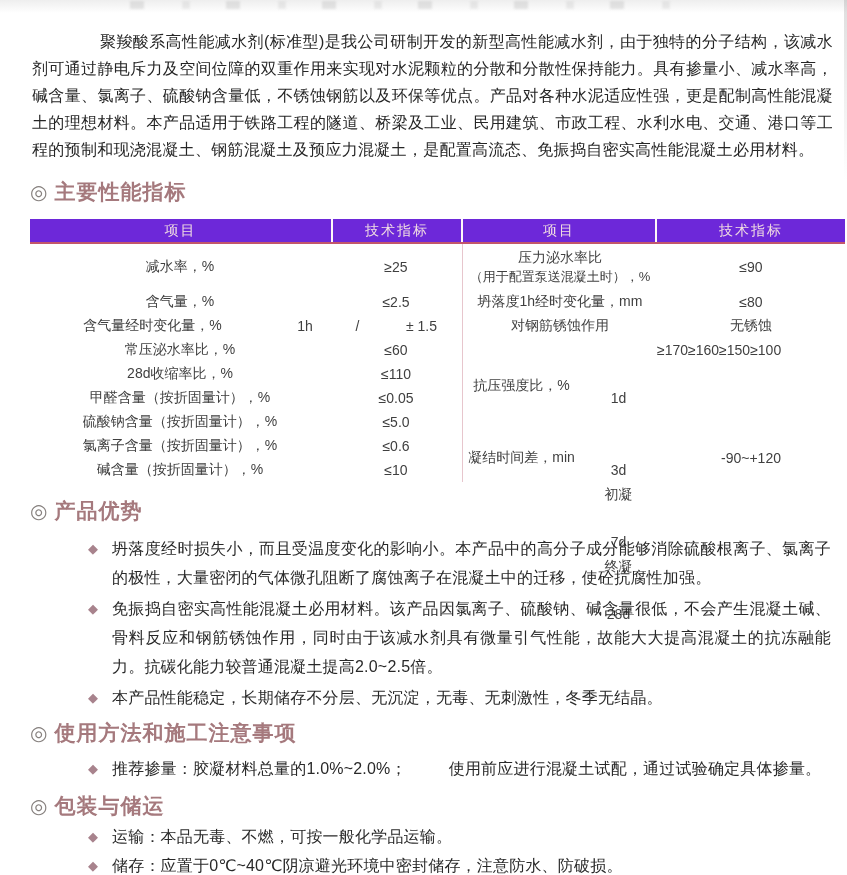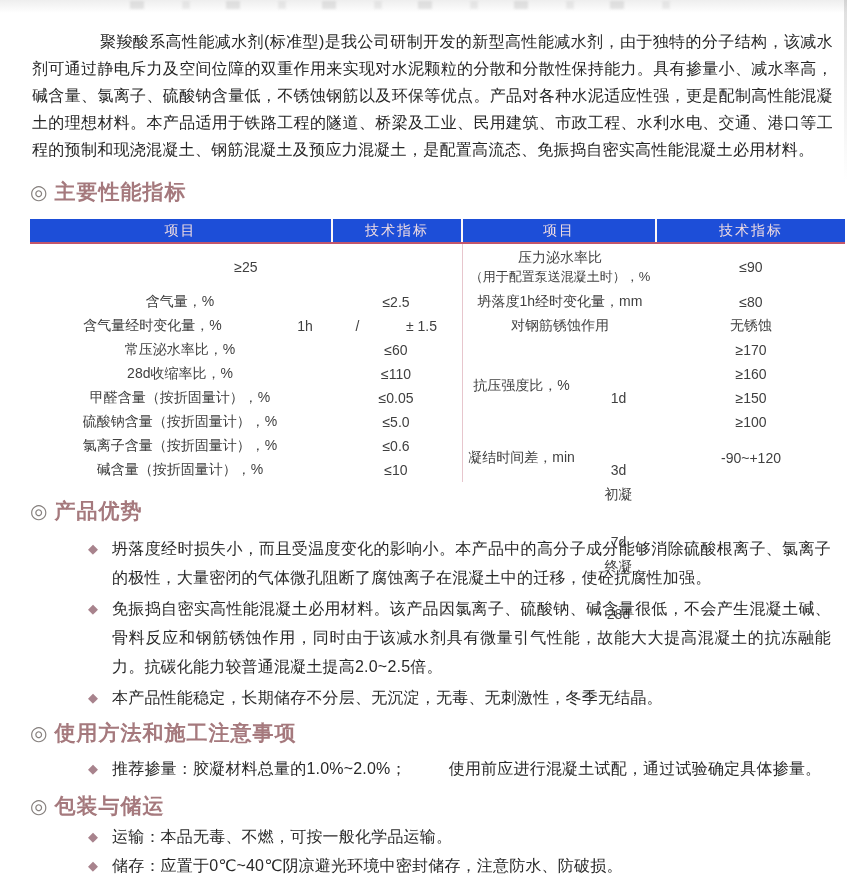--- a/index.html
+++ b/index.html
@@ -53,21 +53,21 @@
   }
   .mt-h1 { margin-top: 14px; }
   .mt-h2 { margin-top: 14px; }
   .mt-h3 { margin-top: 6px;  }
   .mt-h4 { margin-top: 8px;  }
 
   
   .perf-table { width: 815px; margin-top: 12px; font-size: 14px; color: #3f3f3f; }
   .pt-header {
     display: flex; height: 23px;
-    background: #1d4ed8;
+    background: #6d28d9;
     border-bottom: 2px solid #c2566b;
   }
   .pt-h {
     box-sizing: border-box;
     display: flex; align-items: center; justify-content: center;
     color: #f1dde2; font-size: 14px; letter-spacing: 2px;
   }
   .pt-h.c1 { width: 303px; border-right: 2px solid #fdf7f8; }
   .pt-h.c2 { width: 130px; border-right: 2px solid #fdf7f8; }
   .pt-h.c3 { width: 194px; border-right: 2px solid #fdf7f8; }
@@ -92,21 +92,21 @@
   .r-val  { flex: 1; text-align: center; }
   .r-item .l1 { line-height: 19px; }
   .r-item .l2 { line-height: 19px; font-size: 13px; }
 
   .group { display: flex; }
   .group.strength { height: 96px; }
   .group.setting  { height: 48px; }
   .g-label { flex: 0 0 117px; display: flex; align-items: center; justify-content: center; }
   .g-sub   { flex: 0 0 77px; display: flex; flex-direction: column; }
   .g-sub > div { height: 24px; line-height: 24px; text-align: center; margin-top: 48px; }
-  .g-vals  { flex: 1; display: flex; flex-direction: column; justify-content: space-between; }
+  .g-vals  { flex: 1; display: flex; flex-direction: row; }
   .g-vals > div { height: 24px; line-height: 24px; text-align: center; }
   .g-valone { flex: 1; display: flex; align-items: center; justify-content: center; }
 
   
   .bullet-list { margin: 8px 0 0 58px; }
   .bullet-item { display: flex; margin-bottom: 2px; }
   .diamond {
     flex: 0 0 24px; color: #a8838d; font-size: 13px; line-height: 29px;
     text-align: left;
   }
@@ -140,20 +140,21 @@
       <div class="pt-h c1">项目</div>
       <div class="pt-h c2">技术指标</div>
       <div class="pt-h c3">项目</div>
       <div class="pt-h c4">技术指标</div>
     </div>
 
     <div class="pt-body">
 
       <div class="pt-left">
         <div class="row tall">
+          <div class="cell-item">减水率，%</div>
           <div class="cell-val">≥25</div>
         </div>
         <div class="row">
           <div class="cell-item">含气量，%</div>
           <div class="cell-val">≤2.5</div>
         </div>
         <div class="row">
           <div class="cell-item-s">含气量经时变化量，%</div>
           <div class="cell-time">1h</div>
           <div class="cell-slash">/</div>

